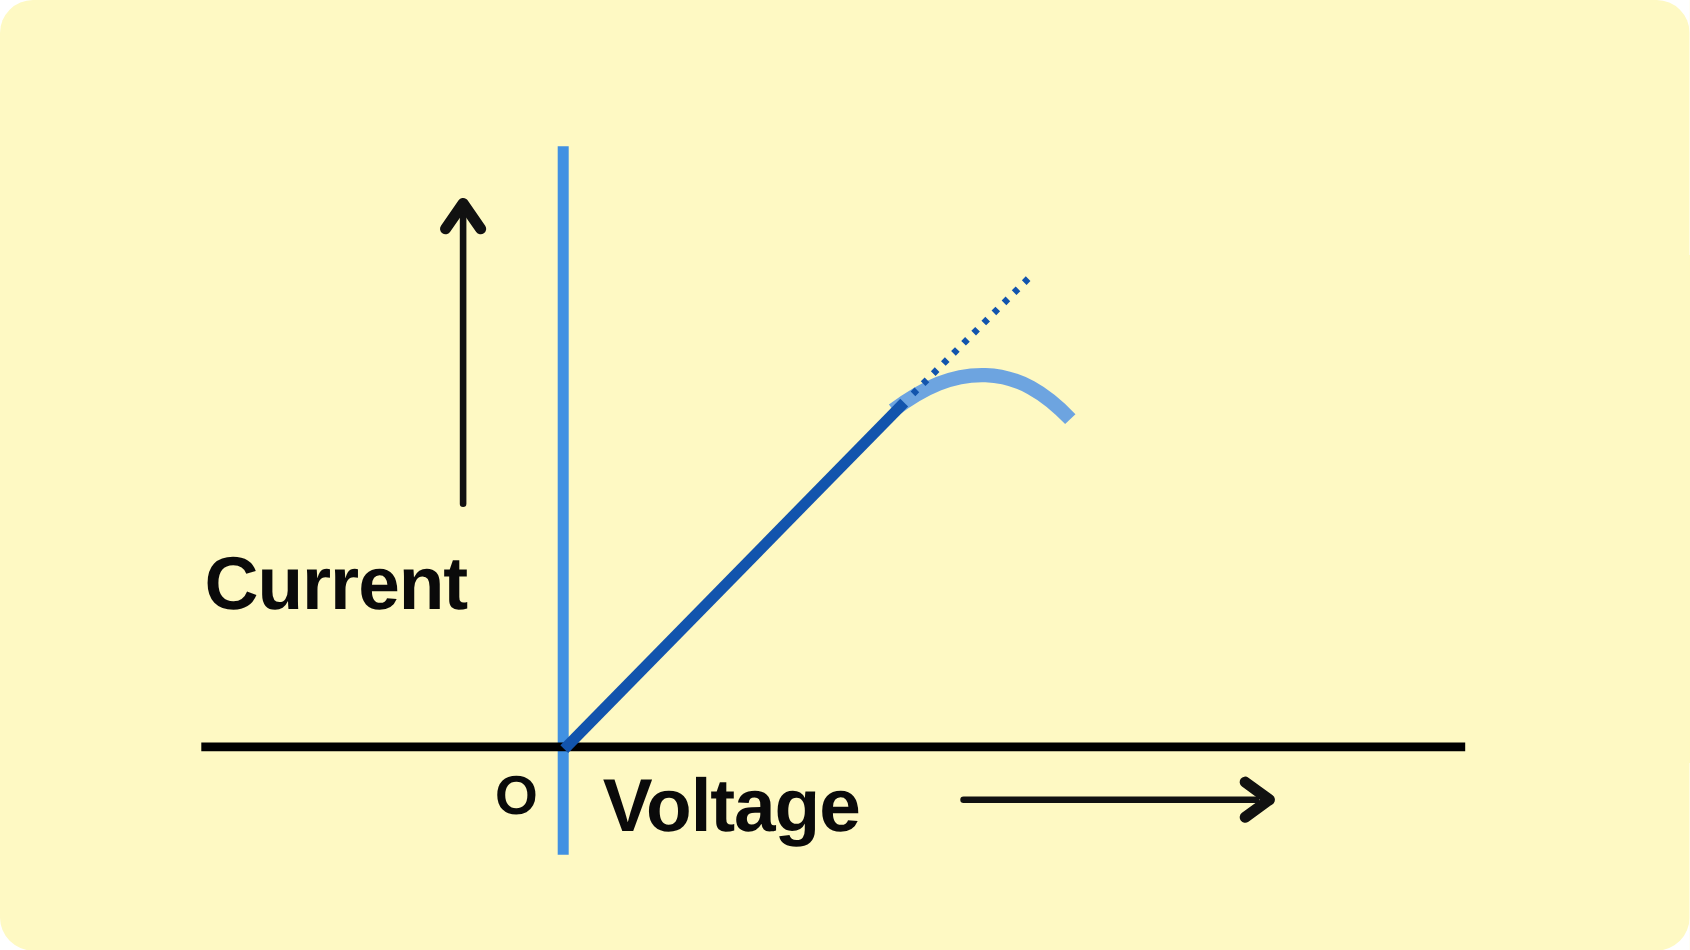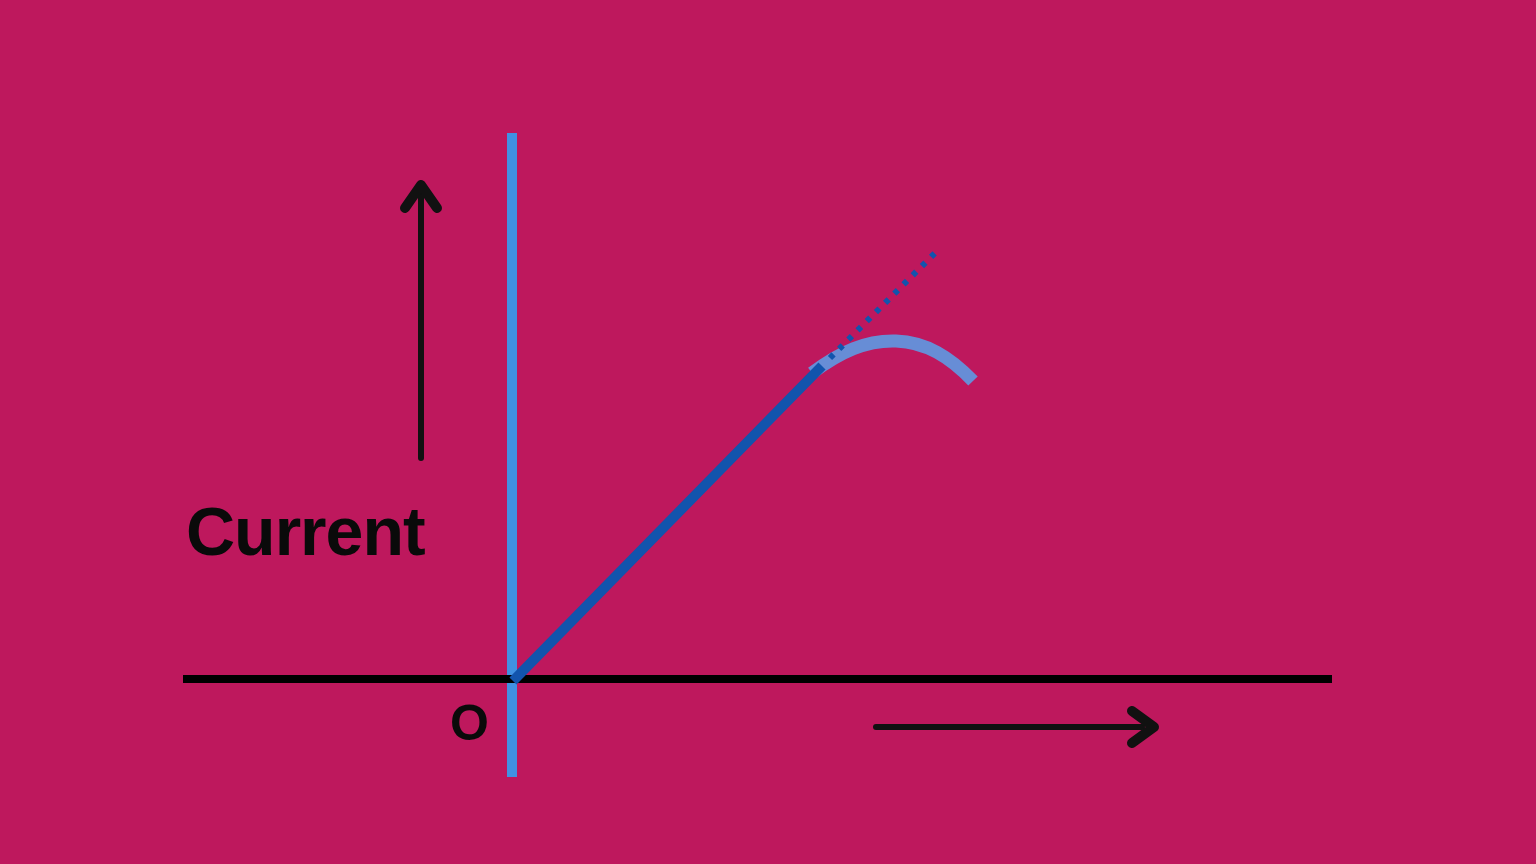--- a/index.html
+++ b/index.html
@@ -4,23 +4,24 @@
 <style>
   html, body {
     margin: 0;
     padding: 0;
     background: #ffffff;
   }
   #stage {
     position: relative;
     width: 1536px;
     height: 864px;
-    background: #be185d;
+    background: #fef9c3;
     overflow: hidden;
     font-family: "Liberation Sans", "DejaVu Sans", sans-serif;
+    border-radius: 30px;
   }
   #diagram-svg {
     position: absolute;
     left: 0;
     top: 0;
   }
   .axis-label {
     position: absolute;
     color: #0a0a0a;
     font-weight: 800;
@@ -71,14 +72,15 @@
 
     <line x1="513" y1="681" x2="822" y2="366" stroke-width="10" stroke-linecap="butt" stroke="#1254ad"></line>
 
     <line x1="830" y1="358" x2="939" y2="249" stroke-width="6" stroke-dasharray="5 8" stroke-linecap="butt" stroke="#1254ad"></line>
   </svg>
 
   <div id="current-label" class="axis-label">Current</div>
 
   <div id="origin-label" class="axis-label">O</div>
 
+  <div id="voltage-label" class="axis-label">Voltage</div>
 
 </div>
 
 </body></html>

